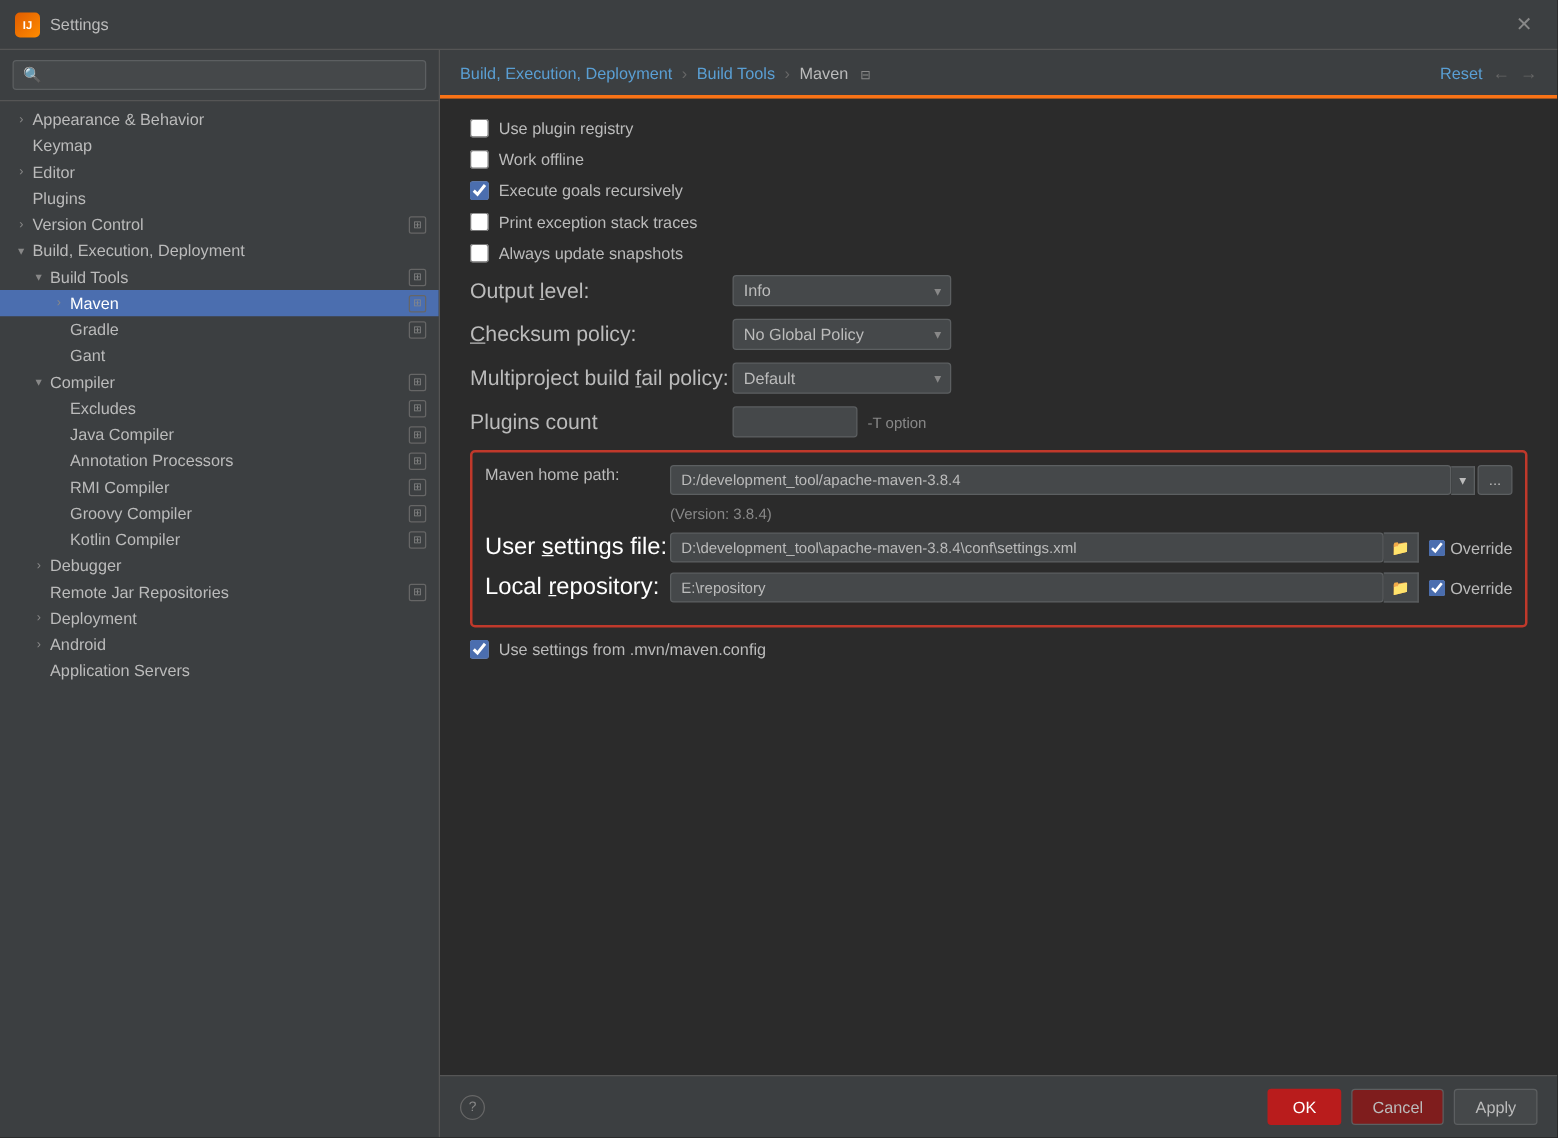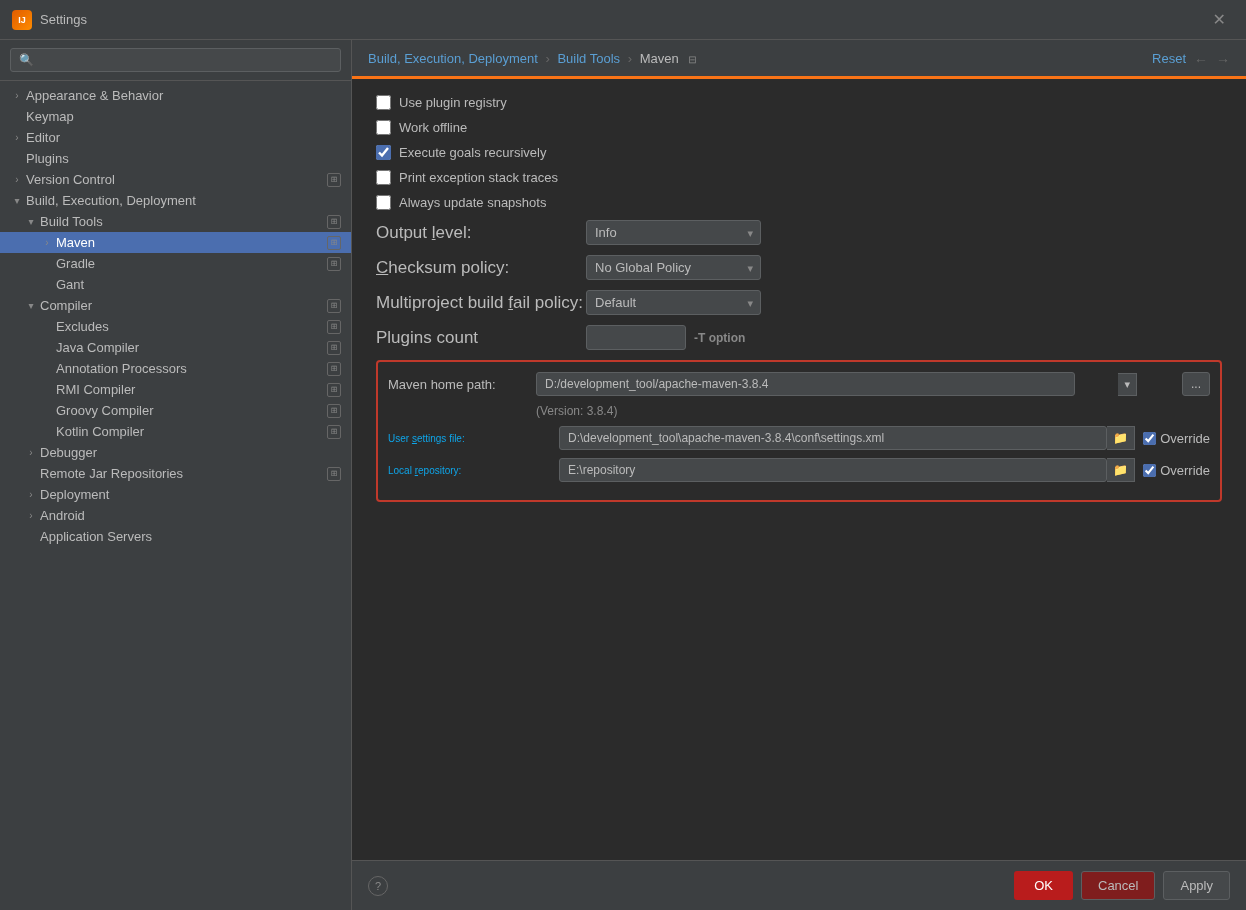--- a/index.html
+++ b/index.html
@@ -231,45 +231,43 @@
       padding: 4px 8px;
       border-radius: 3px;
       font-size: 13px;
       outline: none;
       width: 100px;
     }
     .t-option-label {
       color: #888;
       font-size: 12px;
       margin-left: 8px;
-      font-weight: bold;
     }
     
     .highlighted-section {
       border: 2px solid #c0392b;
       border-radius: 4px;
       padding: 10px;
       margin-bottom: 10px;
     }
     .path-row {
       display: flex;
-      align-items: center;
+      align-items: flex-start;
       margin-bottom: 8px;
     }
     .path-label {
       color: #bbbbbb;
       font-size: 13px;
       width: 148px;
       flex-shrink: 0;
     }
     .path-input-wrapper {
       display: flex;
       align-items: center;
       flex: 1;
-      gap: 43px;
     }
     .path-input {
       background: #45484a;
       border: 1px solid #5c5f61;
       color: #bbbbbb;
       padding: 4px 8px;
       border-radius: 3px;
       font-size: 12px;
       outline: none;
       flex: 1;
@@ -298,31 +296,30 @@
       font-size: 12px;
       margin-left: 148px;
       margin-bottom: 8px;
     }
     .override-row {
       display: flex;
       align-items: center;
       margin-bottom: 8px;
     }
     .override-label {
-      color: #0ea5e9;
-      font-size: 10px;
+      color: #ffffff;
+      font-size: 19px;
       width: 148px;
       flex-shrink: 0;
     }
     .override-label u { text-decoration: underline; }
     .override-input-wrapper {
       display: flex;
       align-items: center;
       flex: 1;
-      margin-left: 23px;
     }
     .folder-btn {
       background: #45484a;
       border: 1px solid #5c5f61;
       border-left: none;
       color: #bbbbbb;
       padding: 4px 6px;
       cursor: pointer;
       font-size: 12px;
     }
@@ -647,20 +644,24 @@
             <input class="path-input" type="text" value="E:\repository" style="">
             <button class="folder-btn">📁</button>
           </div>
           <div class="override-check-wrapper">
             <input type="checkbox" checked="" style="">
             <span class="override-check-label">Override</span>
           </div>
         </div>
       </div>
 
+      <div class="checkbox-row">
+        <input type="checkbox" checked="" style="">
+        <span class="checkbox-label">Use settings from .mvn/maven.config</span>
+      </div>
 
     </div>
 
     <div class="bottom-bar">
       <div class="help-icon">
         <span>?</span>
       </div>
       <div class="bottom-actions">
         <button class="btn-ok">OK</button>
         <button class="btn-cancel">Cancel</button>

